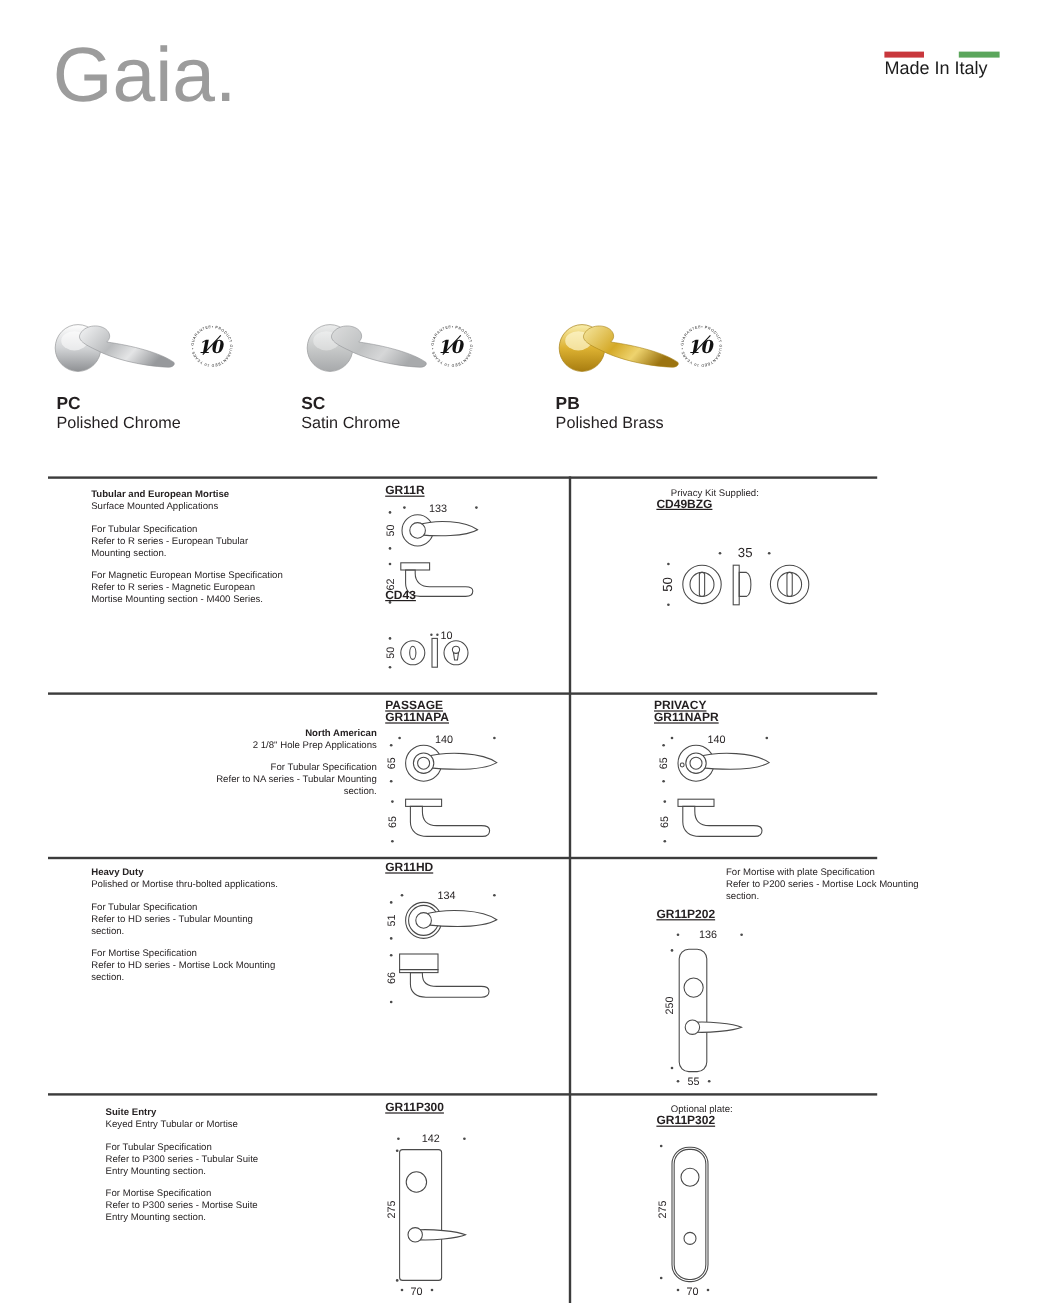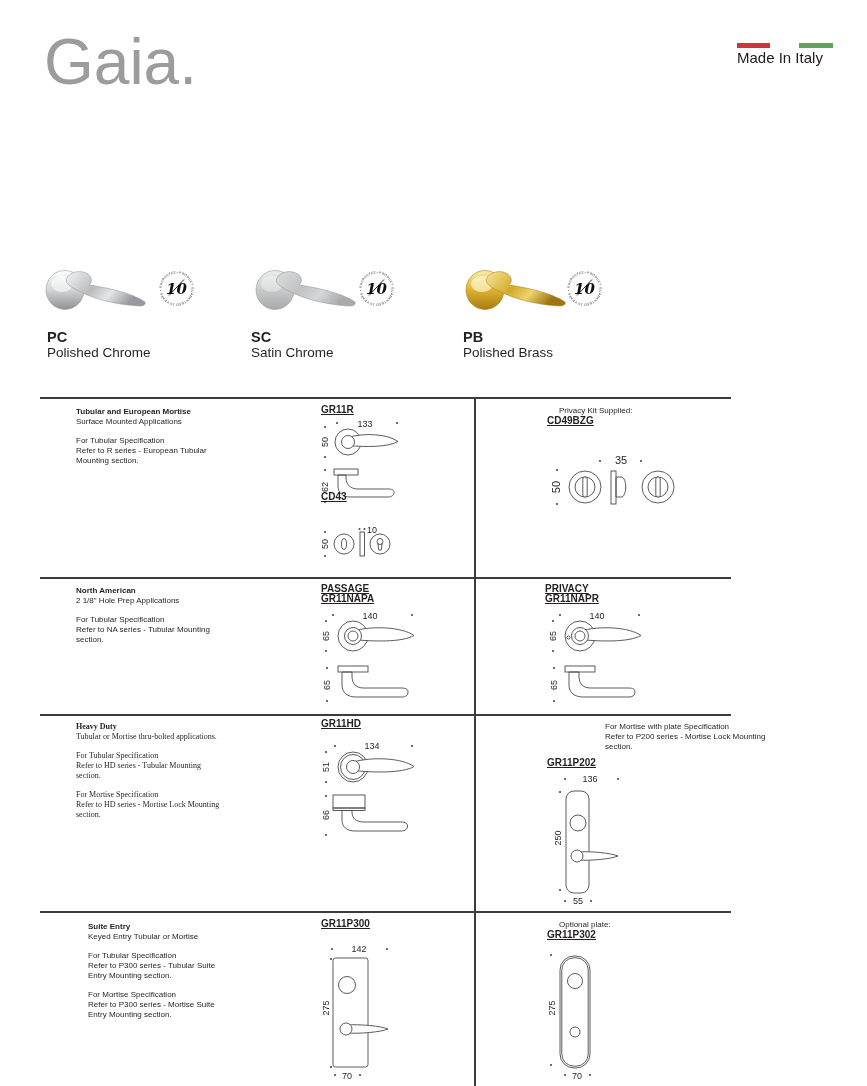--- a/index.html
+++ b/index.html
@@ -133,20 +133,23 @@
   <div class="hline" style="left:40px;top:714px;width:691px;"></div>
   <div class="hline" style="left:40px;top:911px;width:691px;"></div>
   <div class="vline" style="left:474px;top:397px;height:689px;"></div>
 
   <div class="abs specs" style="left:76px;top:407px;">
     <div class="head">Tubular and European Mortise</div>
     <div class="sub">Surface Mounted Applications</div>
     <p>For Tubular Specification
 Refer to R series - European Tubular
 Mounting section.</p>
+    <p>For Magnetic European Mortise Specification
+Refer to R series - Magnetic European
+Mortise Mounting section - M400 Series.</p>
   </div>
 
   <div class="abs mlabel" style="left:321px;top:405px;">GR11R</div>
 
   <svg class="abs" style="left:318px;top:414px;" width="95" height="50" viewBox="0 0 95 50">
     <circle class="dt" cx="19" cy="9" r="1.1"></circle>
     <circle class="dt" cx="79" cy="9" r="1.1"></circle>
     <text class="d" x="47" y="13" text-anchor="middle">133</text>
     <circle class="dt" cx="7" cy="13" r="1.1"></circle>
     <circle class="dt" cx="7" cy="43" r="1.1"></circle>
@@ -194,21 +197,21 @@
     <circle class="ln" cx="40" cy="39" r="16"></circle>
     <circle class="ln" cx="40" cy="39" r="10"></circle>
     <rect class="lnw" x="37.8" y="29" width="4.4" height="20" rx="2"></rect>
     <rect class="ln" x="66" y="23" width="5" height="33"></rect>
     <path class="ln" d="M71,29 L77,29 C82,31 82,47 77,49 L71,49 Z"></path>
     <circle class="ln" cx="113" cy="39" r="16"></circle>
     <circle class="ln" cx="113" cy="39" r="10"></circle>
     <rect class="lnw" x="110.8" y="29" width="4.4" height="20" rx="2"></rect>
   </svg>
 
-  <div class="abs specs" style="left:76px;top:586px;">
+  <div class="abs specs" style="left:76px;top:606px;text-align:right;">
     <div class="head">North American</div>
     <div class="sub">2 1/8" Hole Prep Applications</div>
     <p>For Tubular Specification
 Refer to NA series - Tubular Mounting
 section.</p>
   </div>
 
   <div class="abs mlabel" style="left:321px;top:584px;">
     <div>PASSAGE</div>
     <div>GR11NAPA</div>
@@ -255,23 +258,23 @@
   </svg>
 
   <svg class="abs" style="left:545px;top:663px;" width="120" height="42" viewBox="0 0 120 42">
     <circle class="dt" cx="9" cy="5" r="1.1"></circle>
     <circle class="dt" cx="9" cy="38" r="1.1"></circle>
     <text class="d" transform="rotate(-90 9 22)" x="9" y="25" text-anchor="middle">65</text>
     <rect class="ln" x="20" y="3" width="30" height="6"></rect>
     <path class="ln" d="M24,9 L24,22 C24,30 30,34 38,34 L84,34 C88,34 90,32 90,29 C90,26 88,25 83,25 L46,25 C38,25 34,21 34,13 L34,9 Z"></path>
   </svg>
 
-  <div class="abs specs" style="left:76px;top:722px;font-family:Liberation Serif, serif;">
+  <div class="abs specs" style="left:76px;top:722px;">
     <div class="head">Heavy Duty</div>
-    <div class="sub">Tubular or Mortise thru-bolted applications.</div>
+    <div class="sub">Polished or Mortise thru-bolted applications.</div>
     <p>For Tubular Specification
 Refer to HD series - Tubular Mounting
 section.</p>
     <p>For Mortise Specification
 Refer to HD series - Mortise Lock Mounting
 section.</p>
   </div>
 
   <div class="abs mlabel" style="left:321px;top:719px;">GR11HD</div>
 

